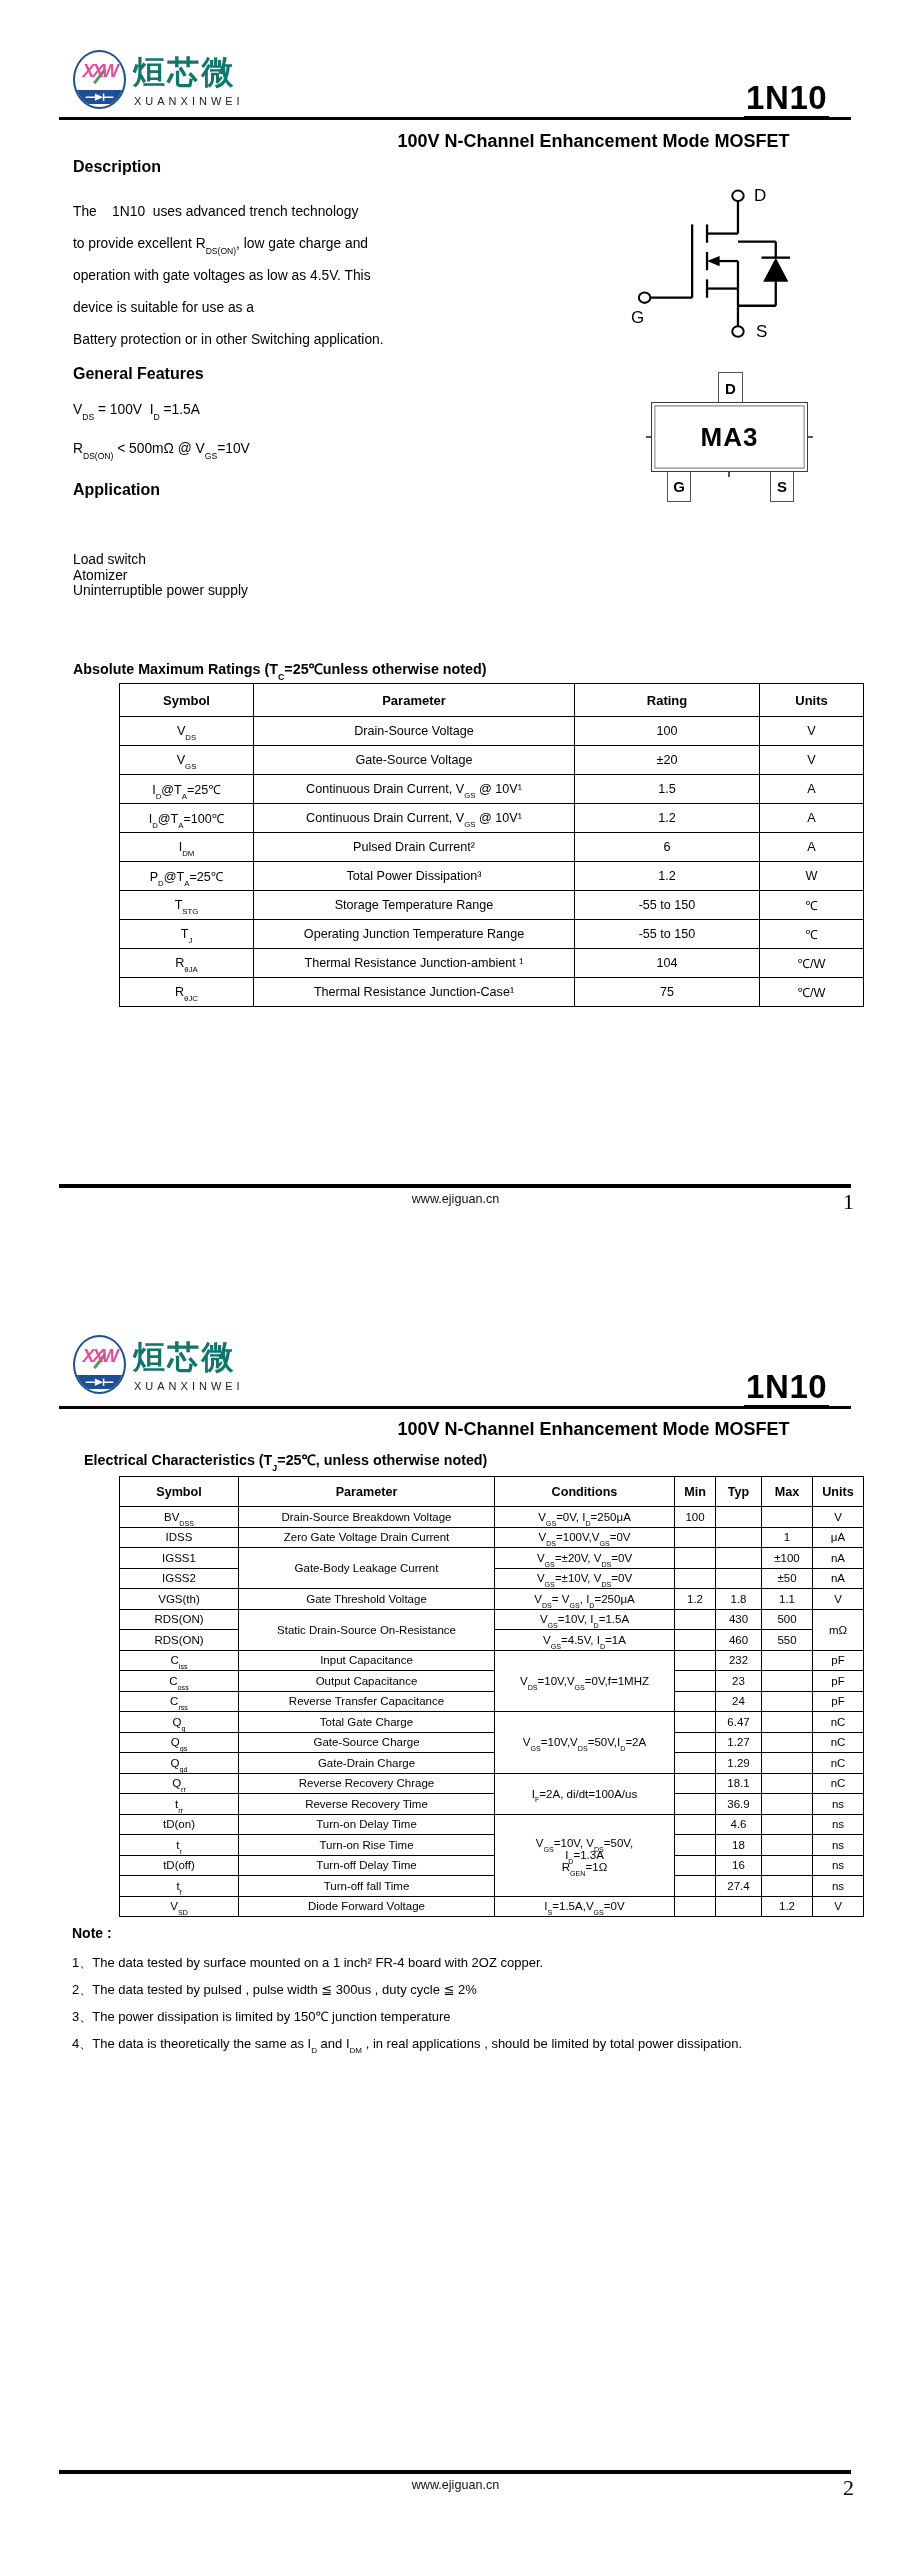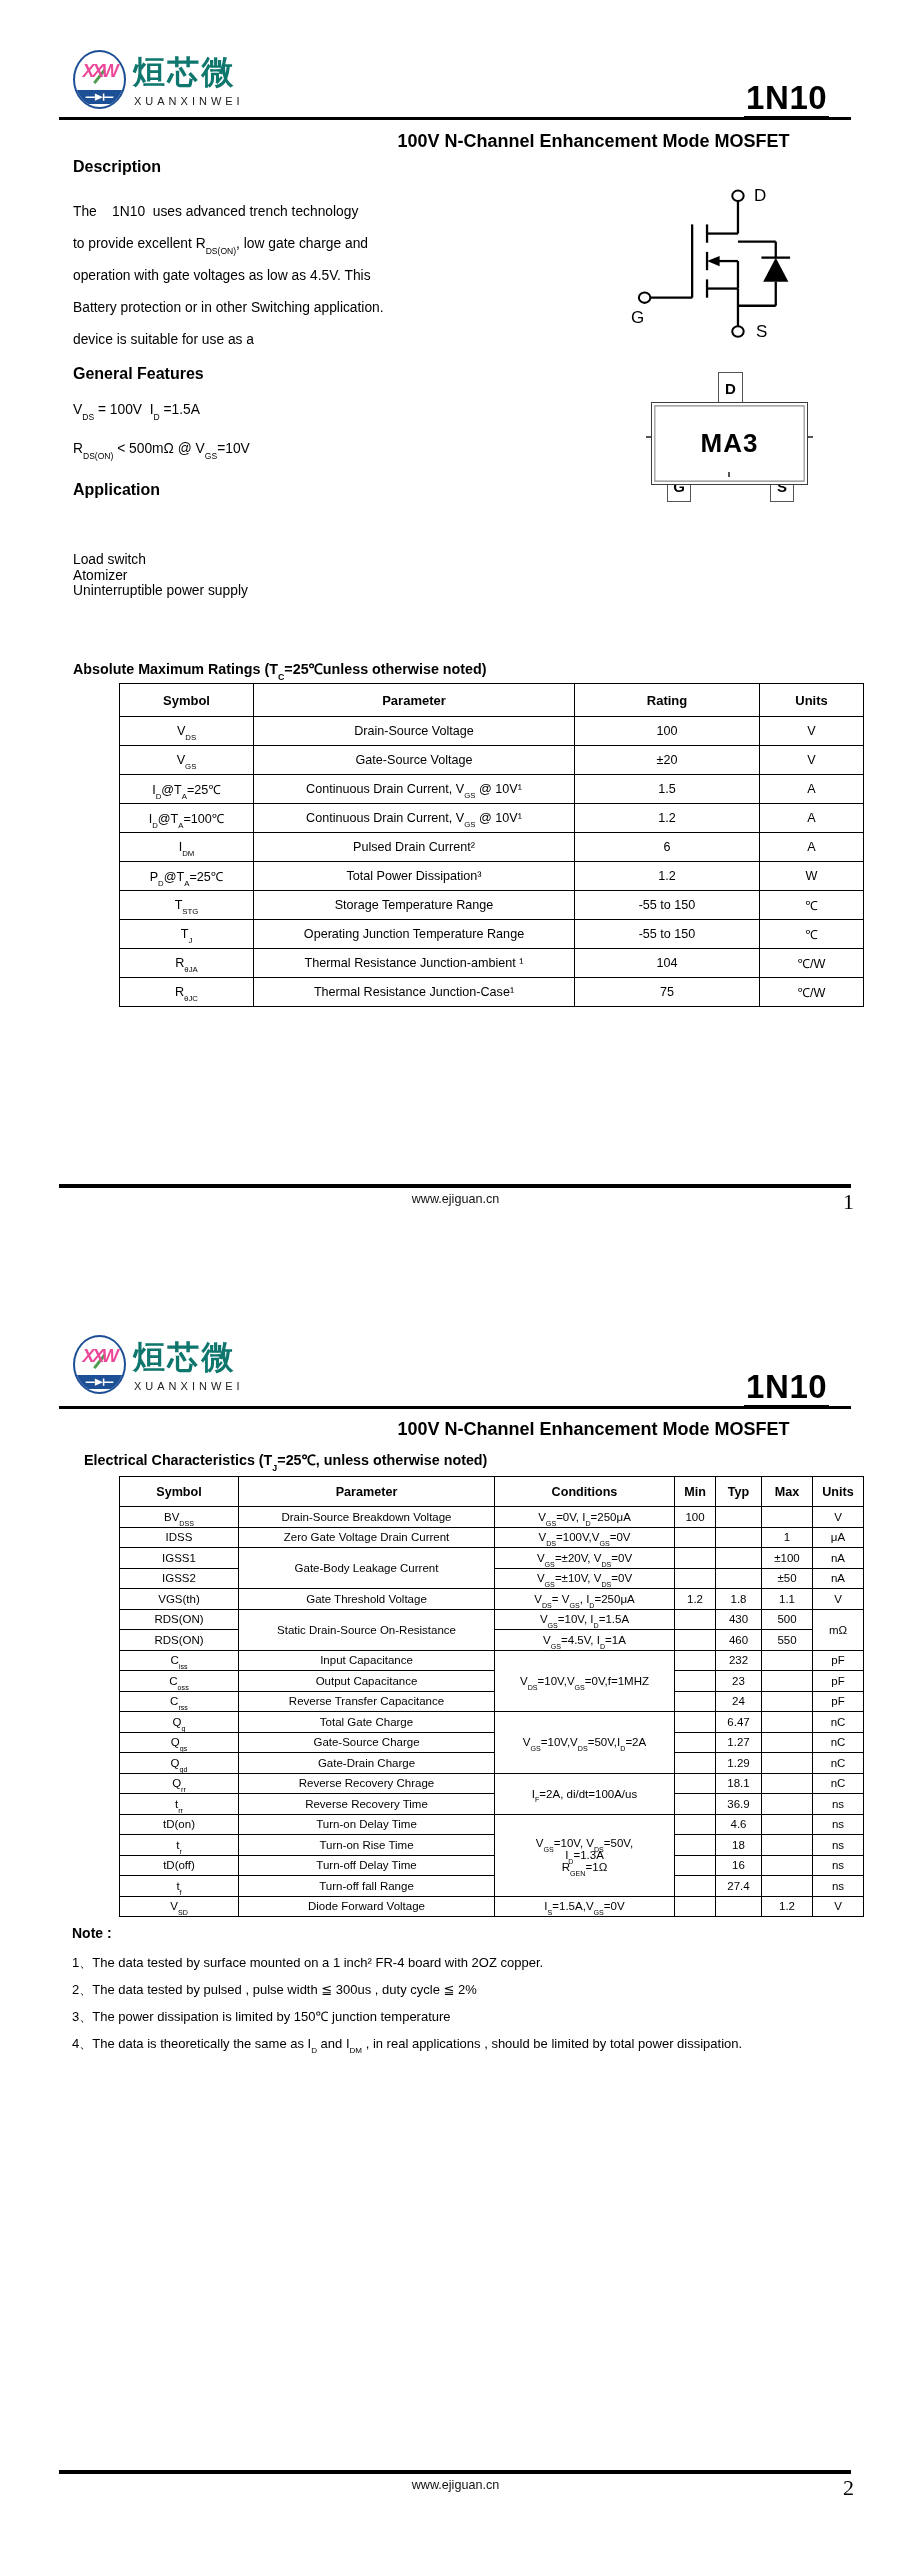--- a/index.html
+++ b/index.html
@@ -80,22 +80,22 @@
     <span class="part-number">1N10</span>
   </div>
   <div class="abs rule" style="left:59px;top:117px;width:792px;height:3.4px;"></div>
   <div class="abs subtitle" style="left:344px;top:131px;width:499px;">100V N-Channel Enhancement Mode MOSFET</div>
 
   <div class="abs h1" style="left:73px;top:158px;">Description</div>
   <div class="abs" style="left:73px;top:196px;width:413px;">
     <div class="bodyline pre">The    1N10  uses advanced trench technology</div>
     <div class="bodyline pre">to provide excellent R<sub>DS(ON)</sub>, low gate charge and</div>
     <div class="bodyline pre">operation with gate voltages as low as 4.5V. This</div>
+    <div class="bodyline pre">device is suitable for use as a</div>
     <div class="bodyline pre">Battery protection or in other Switching application.</div>
-    <div class="bodyline pre">device is suitable for use as a</div>
   </div>
 
   <svg class="abs" style="left:628px;top:184px;" width="189" height="161" viewBox="0 0 330 280">
     <g stroke="#000" stroke-width="4" fill="none">
       <line x1="192" y1="29" x2="192" y2="86"></line>
       <line x1="192" y1="86" x2="138" y2="86"></line>
       <line x1="138" y1="70" x2="138" y2="102"></line>
       <line x1="138" y1="118" x2="138" y2="150"></line>
       <line x1="138" y1="166" x2="138" y2="198"></line>
       <line x1="112" y1="70" x2="112" y2="198"></line>
@@ -133,21 +133,21 @@
 
   <div class="pkg-tab" style="left:718px;top:372px;width:25px;height:32px;">
     <span>D</span>
   </div>
   <div class="pkg-tab" style="left:667px;top:470px;width:24px;height:32px;">
     <span>G</span>
   </div>
   <div class="pkg-tab" style="left:770px;top:470px;width:24px;height:32px;">
     <span>S</span>
   </div>
-  <div class="pkg-body" style="left:651px;top:402px;width:157px;height:83px;">
+  <div class="pkg-body" style="left:651px;top:402px;width:157px;height:70px;">
     <span class="pkg-name">MA3</span>
   </div>
   <div class="tick" style="left:646px;top:436px;width:4.6px;height:1.7px;"></div>
   <div class="tick" style="left:808px;top:436px;width:4.6px;height:1.7px;"></div>
   <div class="tick" style="left:728px;top:472px;width:1.7px;height:4.6px;"></div>
 
   <div class="abs h1" style="left:73px;top:659px;font-size:14.3px;">Absolute Maximum Ratings (T<sub>C</sub>=25℃unless otherwise noted)</div>
   <table class="sheet abs-table abs" style="left:82px;top:683px;width:744px;">
     <colgroup>
         <col style="width:134px">
@@ -422,21 +422,21 @@
         <tr>
           <td>tD(off)</td>
           <td>Turn-off Delay Time</td>
           <td></td>
           <td>16</td>
           <td></td>
           <td>ns</td>
         </tr>
         <tr>
           <td>t<sub>f</sub></td>
-          <td>Turn-off fall Range</td>
+          <td>Turn-off fall Time</td>
           <td></td>
           <td>27.4</td>
           <td></td>
           <td>ns</td>
         </tr>
         <tr>
           <td>V<sub>SD</sub></td>
           <td>Diode Forward Voltage</td>
           <td>I<sub>S</sub>=1.5A,V<sub>GS</sub>=0V</td>
           <td></td>

